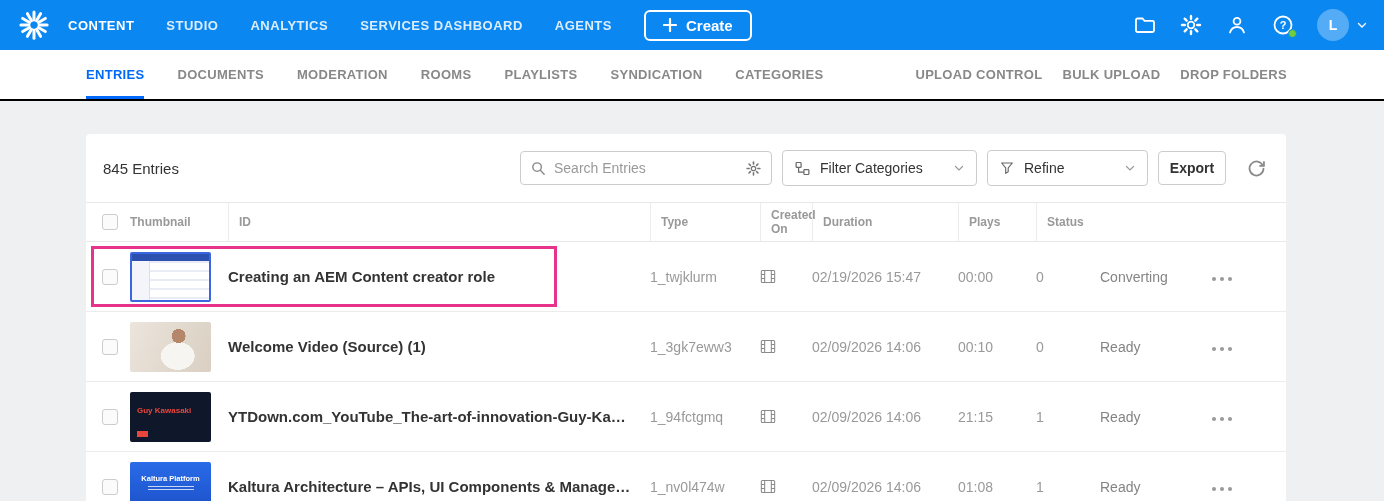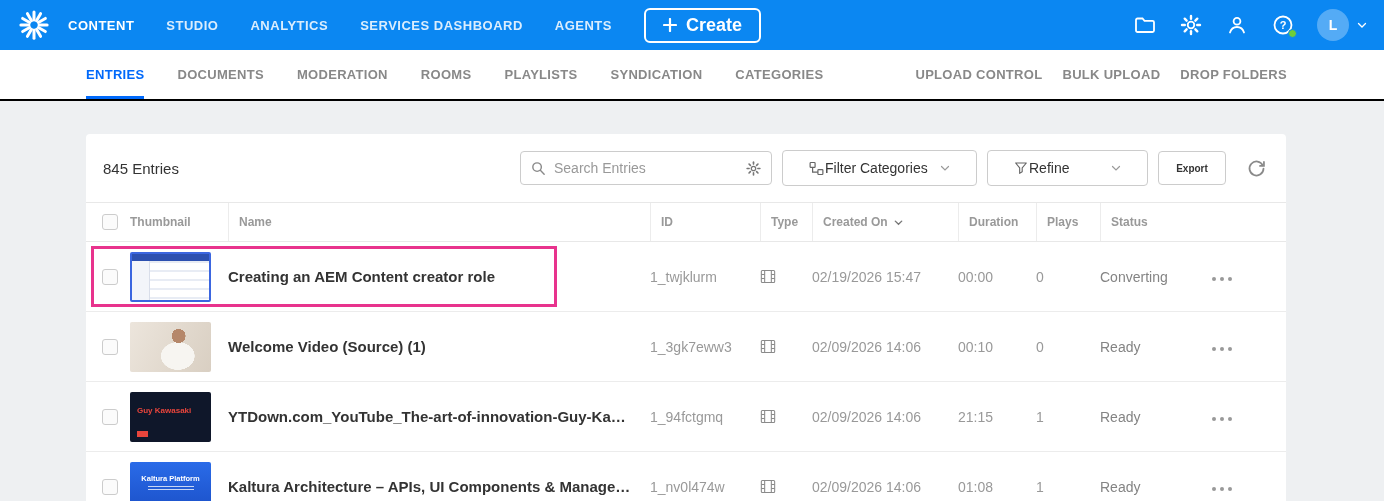--- a/index.html
+++ b/index.html
@@ -6,21 +6,21 @@
   html,body { width:1384px; height:501px; overflow:hidden; }
   body { font-family:"Liberation Sans", sans-serif; background:#eef0f2; }
   svg { display:block; }
 
   
   .topbar { height:50px; background:var(--topbar-bg,#0b87f2); display:flex; align-items:center; padding:0 16px; }
   .logo-btn { width:36px; height:36px; display:flex; align-items:center; justify-content:center; margin-right:16px; cursor:pointer; }
   .top-nav { display:flex; align-items:center; gap:32px; }
   .top-nav .nav-item { color:rgba(255,255,255,.85); font-size:13px; font-weight:700; letter-spacing:.5px; text-decoration:none; cursor:pointer; }
   .top-nav .nav-item.active { color:#fff; }
-  .create-btn { display:flex; align-items:center; gap:9px; border:2px solid #fff; border-radius:6px; color:#fff; background:transparent; padding:5px 17px; font-family:inherit; font-size:18px; font-weight:700; margin-left:32px; cursor:pointer; }
+  .create-btn { display:flex; align-items:center; gap:9px; border:2px solid #fff; border-radius:6px; color:#fff; background:transparent; padding:5px 17px; font-family:inherit; font-size:15px; font-weight:700; margin-left:32px; cursor:pointer; }
   .topbar-right { margin-left:auto; display:flex; align-items:center; gap:22px; }
   .tb-icon { cursor:pointer; position:relative; }
   .help-dot { position:absolute; right:-2px; bottom:-1px; width:9px; height:9px; border-radius:50%; background:#6fce3a; border:1.5px solid var(--topbar-bg,#0b87f2); }
   .avatar-wrap { display:flex; align-items:center; gap:7px; cursor:pointer; }
   .avatar { width:32px; height:32px; border-radius:50%; background:rgba(255,255,255,.3); color:#fff; display:flex; align-items:center; justify-content:center; font-size:14px; font-weight:700; }
 
   
   .subnav { height:51px; background:#fff; display:flex; align-items:stretch; padding:0 97px 0 86px; border-bottom:2px solid #000000; }
   .subnav-left { display:flex; gap:33px; }
   .subnav-right { margin-left:auto; display:flex; gap:20px; }
@@ -30,25 +30,25 @@
 
   
   .content { padding-top:33px; }
   .card { width:1200px; margin-left:86px; background:#fff; border-radius:4px; }
 
   .toolbar { display:flex; align-items:center; height:68px; padding:0 17px; gap:10px; }
   .entries-count { font-size:15px; color:#333; }
   .search-box { margin-left:auto; width:252px; height:34px; border:1px solid #ccc; border-radius:4px; display:flex; align-items:center; padding:0 9px; gap:7px; background:#fff; }
   .search-box input { border:0; outline:0; flex:1; min-width:0; font-family:inherit; font-size:14px; color:#333; }
   .search-box input::placeholder { color:#999; }
-  .dd-btn { height:36px; border:1px solid #ccc; border-radius:4px; display:flex; align-items:center; padding:0 25px; font-size:14px; color:#333; background:#fff; cursor:pointer; }
+  .dd-btn { height:36px; border:1px solid #ccc; border-radius:4px; display:flex; align-items:center; padding:0 11px; gap:9px; font-size:14px; color:#333; background:#fff; cursor:pointer; }
   .filter-btn { width:195px; }
   .refine-btn { width:161px;text-align:right; }
   .dd-btn .chev { margin-left:auto; }
-  .export-btn { height:34px; width:68px; border:1px solid #ccc; border-radius:4px; font-family:inherit; font-weight:700; font-size:10px; color:#333; background:#fff; cursor:pointer; }
+  .export-btn { height:34px; width:68px; border:1px solid #ccc; border-radius:4px; font-family:inherit; font-weight:700; font-size:14px; color:#333; background:#fff; cursor:pointer; }
   .refresh-btn { background:none; border:0; cursor:pointer; margin-left:8px; padding:2px; }
 
   
   .thead, .trow { display:grid; grid-template-columns:44px 98px 422px 110px 52px 146px 78px 64px 106px 1fr; align-items:center; }
   .thead { height:40px; border-top:1px solid #e8e8e8; border-bottom:1px solid #e8e8e8; color:#999; font-size:12px; font-weight:700; }
   .thead .hcell { display:flex; align-items:center; gap:5px; height:100%; padding-right:6px; }
   .thead .sep { border-left:1px solid #ececec; padding-left:10px; }
   .trow { height:70px; border-bottom:1px solid #ececec; position:relative; }
   .cb-cell { display:flex; justify-content:flex-end; padding-right:12px; }
   .cb { width:16px; height:16px; border:1px solid #ccc; border-radius:3px; background:#fbfbfb; cursor:pointer; display:inline-block; }
@@ -236,21 +236,20 @@
             <polyline points="20.5 4.5 20.5 9 16 9"></polyline>
         </svg>
       </button>
     </div>
 
     <div class="thead">
       <div class="cb-cell">
           <span class="cb"></span>
         </div>
       <div class="hcell">Thumbnail</div>
-      <div class="hcell sep">Name</div>
       <div class="hcell sep">ID</div>
       <div class="hcell sep">Type</div>
       <div class="hcell sep">
         <span>Created On</span>
         <svg width="11" height="11" viewBox="0 0 24 24" fill="none" stroke="#777" stroke-width="3" stroke-linecap="round">
           <polyline points="5 9 12 16 19 9"></polyline>
         </svg>
       </div>
       <div class="hcell sep">Duration</div>
       <div class="hcell sep">Plays</div>

